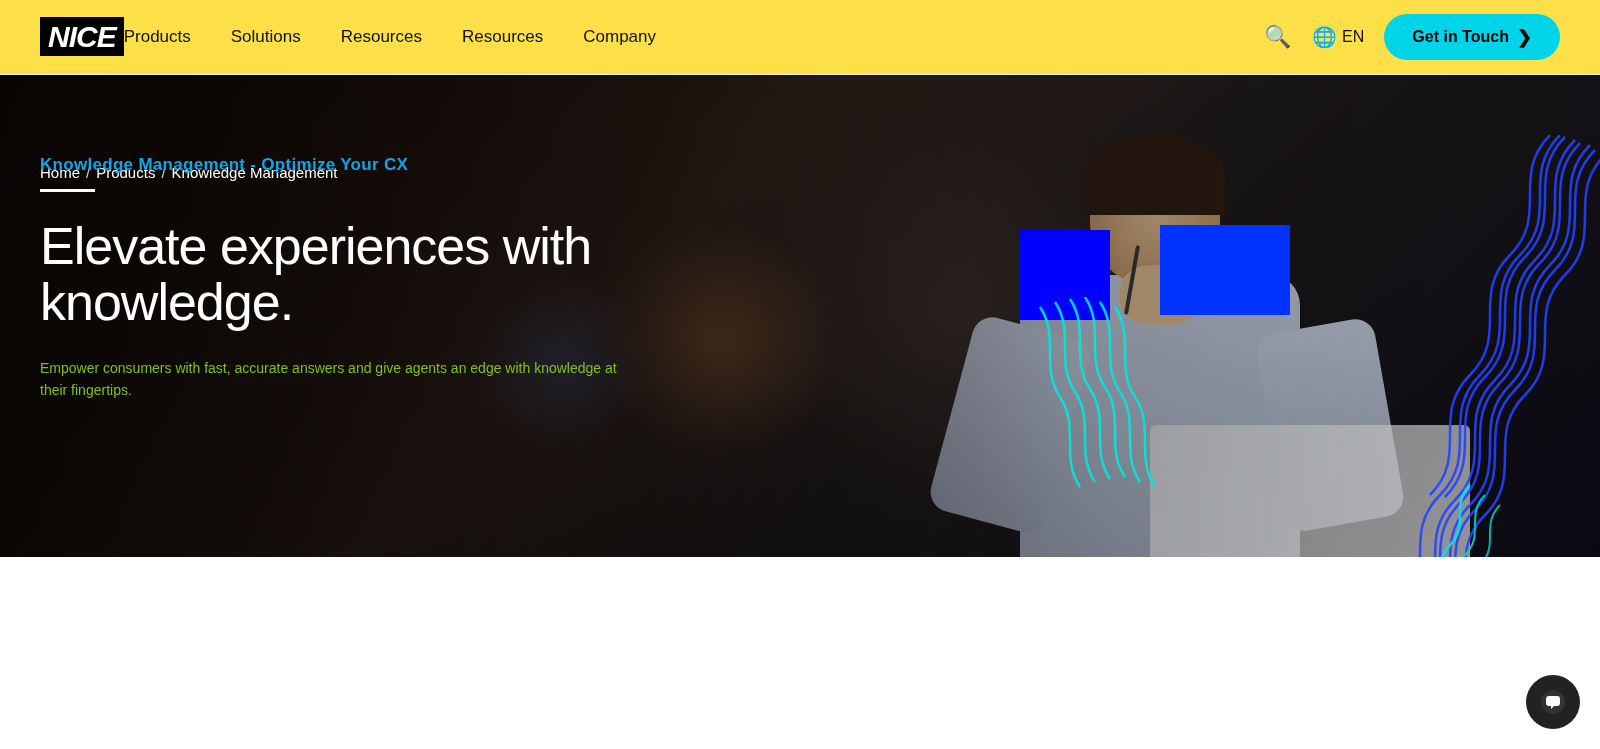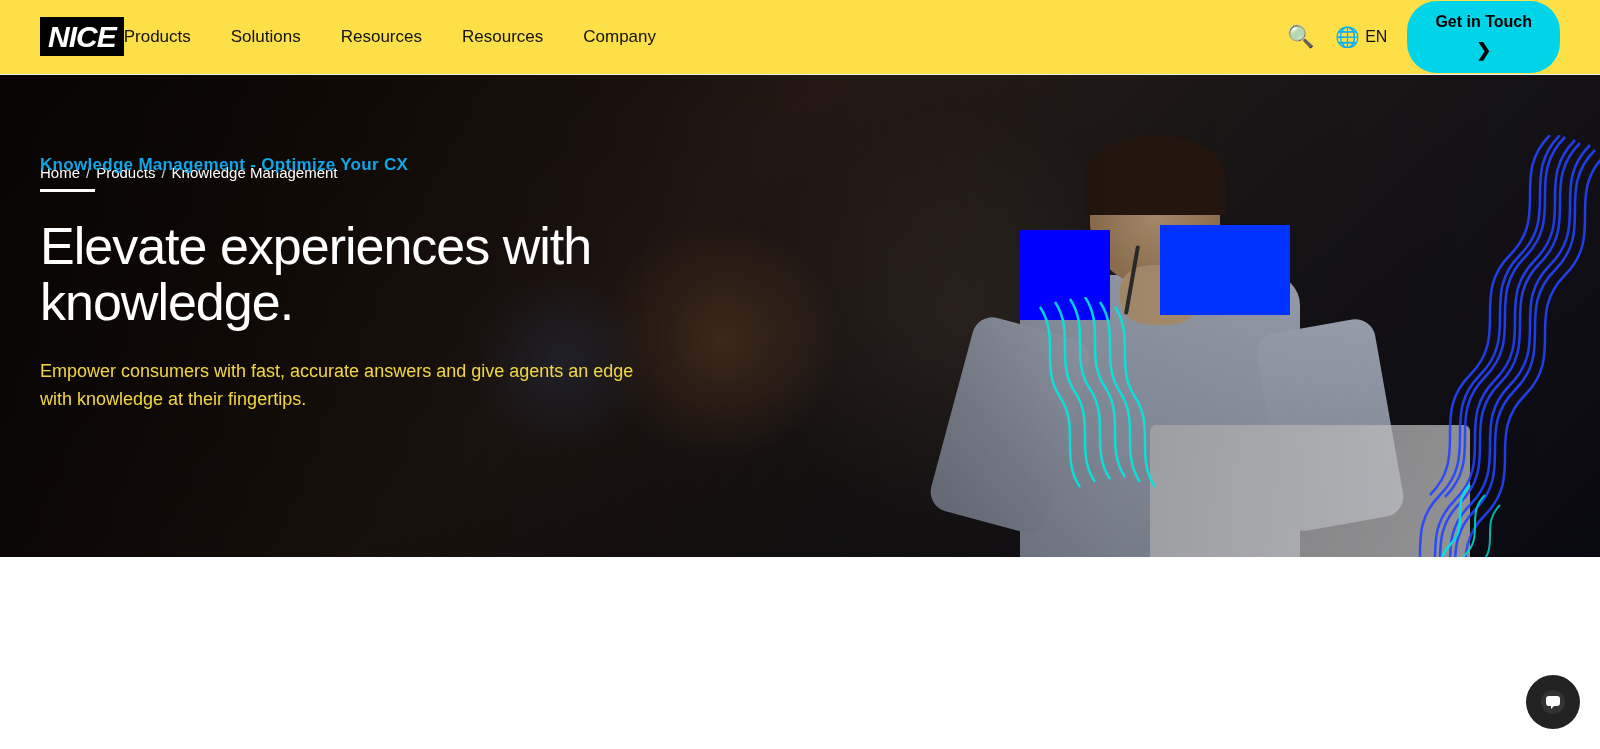--- a/index.html
+++ b/index.html
@@ -54,21 +54,20 @@
       color: #000;
       font-weight: 700;
       font-size: 16px;
       padding: 12px 28px;
       border-radius: 30px;
       border: none;
       cursor: pointer;
       display: flex;
       align-items: center;
       gap: 8px;
-      flex-direction: column;
     }
     .nav-cta-arrow { font-size: 18px; }
 
     
     .breadcrumb {
       position: absolute;
       top: 75px;
       left: 0;
       z-index: 5;
       padding: 14px 40px;
@@ -160,22 +159,22 @@
     }
     .hero-title {
       font-size: 52px;
       font-weight: 400;
       line-height: 1.08;
       color: #fff;
       margin-bottom: 28px;
       letter-spacing: -1px;
     }
     .hero-desc {
-      font-size: 18px;
-      color: #fde047;
+      font-size: 14px;
+      color: #84cc16;
       line-height: 1.55;
       max-width: 600px;
       opacity: 0.95;
     }
 
     
     .chat-bubble {
       position: fixed;
       bottom: 20px;
       right: 20px;

